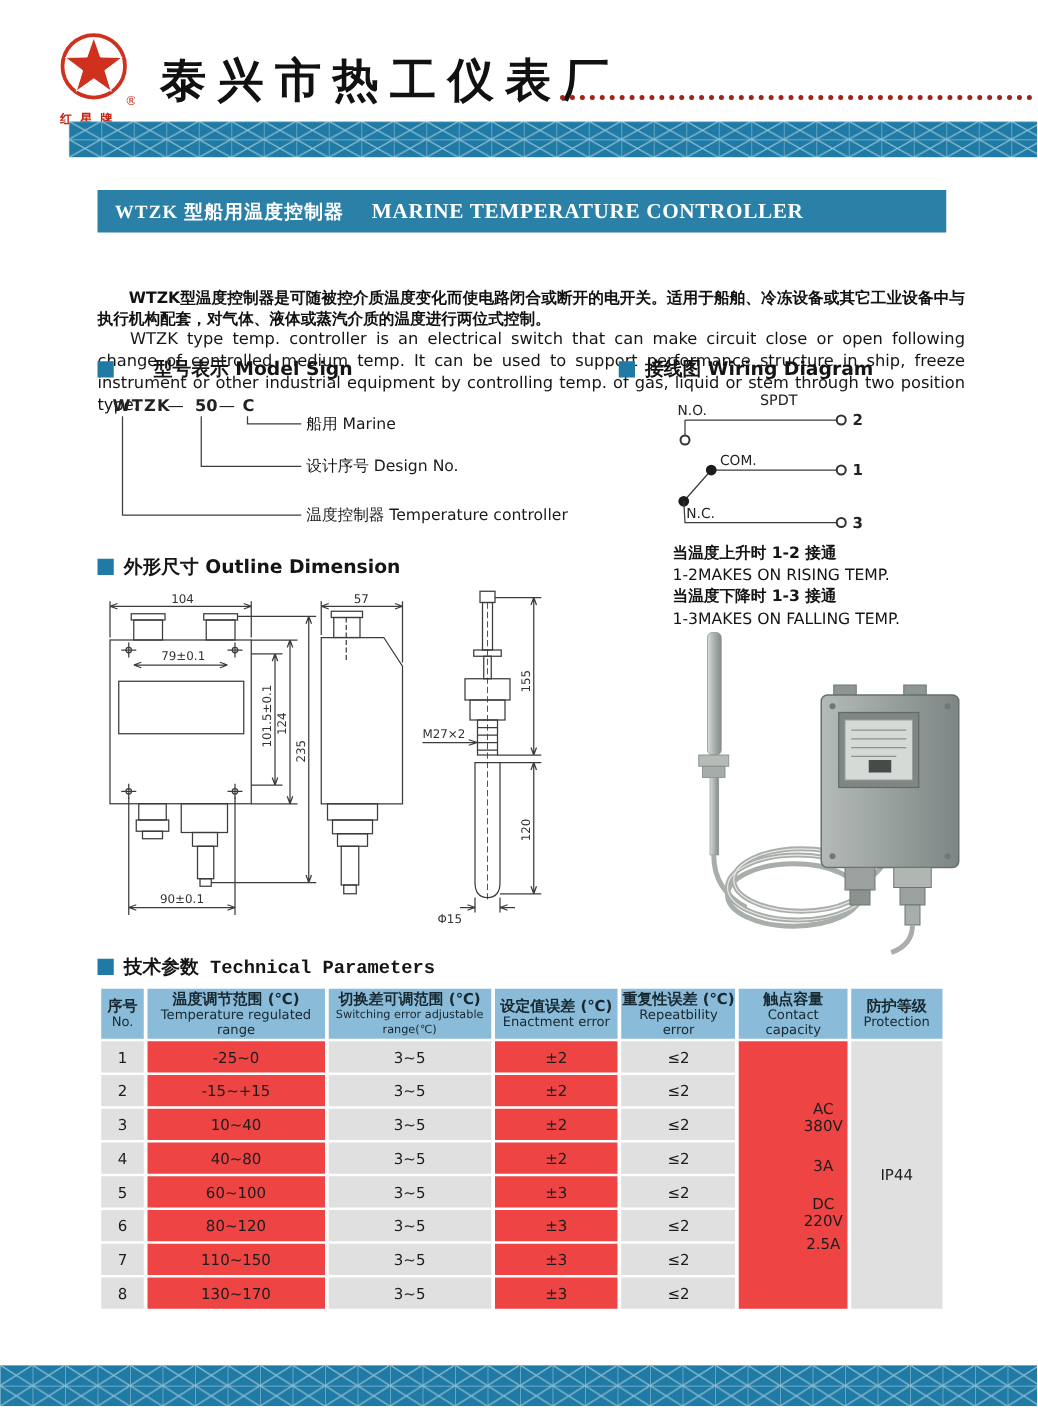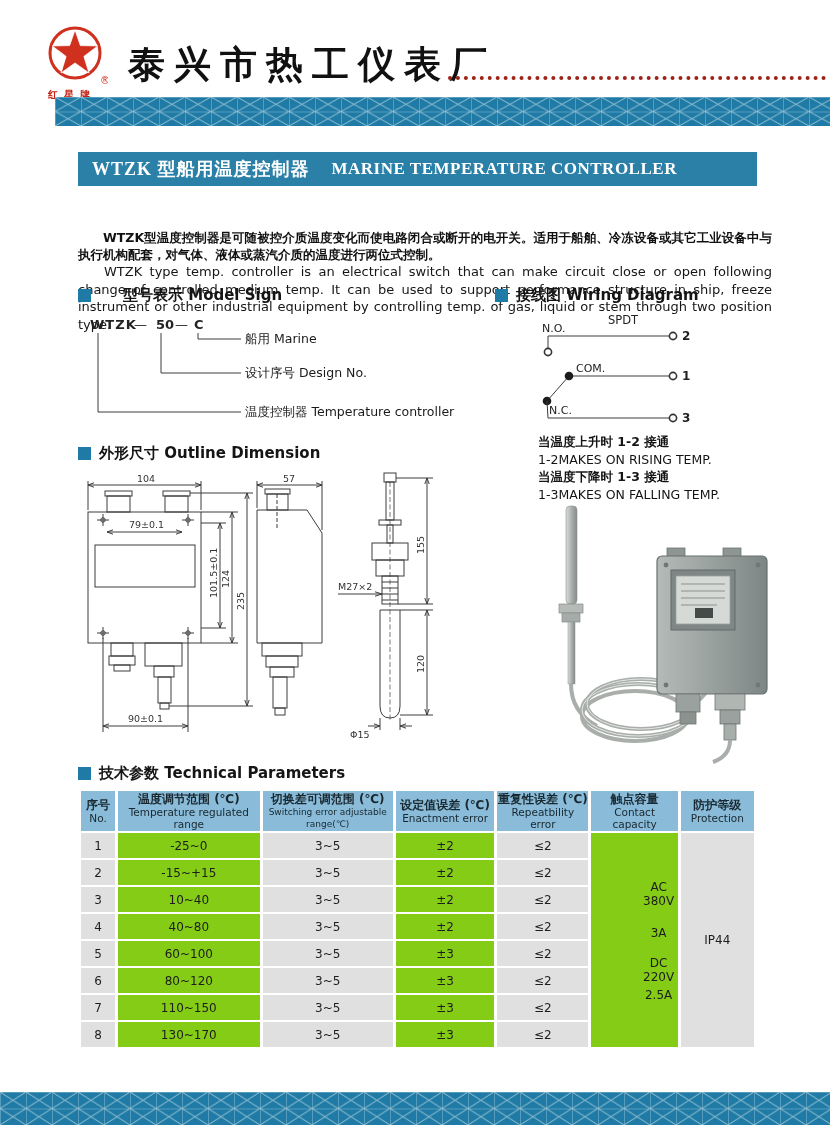--- a/index.html
+++ b/index.html
@@ -14,21 +14,21 @@
   .dotline{position:absolute;left:448px;right:4px;top:76px;height:0;border-bottom:4px dotted #9e2318;}
 
   .banner{position:absolute;}
   .banner-top{left:55px;top:97px;}
   .banner-bottom{left:0;top:1092px;}
 
   
   .titlebar{position:absolute;left:78px;top:152px;width:679px;height:34px;background:#2b80a8;
             display:flex;align-items:center;padding-left:14px;box-sizing:border-box;
             font-family:"Liberation Serif","DejaVu Serif",serif;font-weight:700;color:#fff;}
-  .titlebar .t-cn{font-size:18px;letter-spacing:1px;}
+  .titlebar .t-cn{font-size:15px;letter-spacing:1px;}
   .titlebar .t-en{font-size:17px;margin-left:22px;letter-spacing:.5px;}
 
   
   .intro{position:absolute;left:78px;top:193px;width:694px;}
   .intro p{margin:0;text-align:justify;}
   .intro .cn{font-size:12.5px;line-height:17px;font-weight:600;text-indent:2em;color:#111;margin-top:36px;}
   .intro .en{font-size:13px;line-height:17.5px;text-indent:2em;color:#161616;}
 
   
   .sec{position:absolute;display:flex;align-items:center;gap:8px;font-size:15px;font-weight:600;color:#151515;white-space:nowrap;}
@@ -45,21 +45,21 @@
 
   
   .params{position:absolute;left:78px;top:789px;width:679px;}
   table{border-collapse:separate;border-spacing:3px 2px;width:100%;table-layout:fixed;}
   th{background:#8abbd8;color:#182830;font-weight:600;height:34px;padding:1px 0;vertical-align:middle;}
   .h-cn{font-size:12px;line-height:14px;}
   .h-en{font-size:10.5px;line-height:12px;font-weight:500;}
   .h-en.small{font-size:9px;}
   td{height:23px;text-align:center;font-size:12px;color:#1d1d1d;vertical-align:middle;}
   .c-gray{background:#e0e0e0;}
-  .c-blue{background:#84cc16;}
+  .c-blue{background:#ef4444;}
   .cap-cell{position:relative;}
   .cap-cell span{position:absolute;left:0;right:0;transform:translateY(-50%);font-size:12px;margin-left:48px;}
   .cap-l1{top:61px;} .cap-l2{top:100px;} .cap-l3{top:137px;} .cap-l4{top:162px;}
 </style>
 </head>
 <body>
 
 <div class="page">
 
   <svg class="logo" viewBox="0 0 64 64">
@@ -275,21 +275,21 @@
     <rect x="150" y="110" width="18" height="10" fill="#444b49"></rect>
 
     <rect x="131" y="196" width="24" height="18" fill="#9aa19e" stroke="#6e7673" stroke-width="0.8"></rect>
     <rect x="135" y="214" width="16" height="12" fill="#8c938f" stroke="#6e7673" stroke-width="0.8"></rect>
     <rect x="170" y="196" width="30" height="16" fill="#b0b6b2" stroke="#6e7673" stroke-width="0.8"></rect>
     <rect x="175" y="212" width="20" height="14" fill="#9aa19e" stroke="#6e7673" stroke-width="0.8"></rect>
     <rect x="179" y="226" width="12" height="16" fill="#a8aeaa" stroke="#6e7673" stroke-width="0.8"></rect>
     <path d="M185,242 Q185,258 168,264" fill="none" stroke="#a9aeaa" stroke-width="4"></path>
   </svg>
 
-  <div class="sec" style="left:78px;top:764px;">
+  <div class="sec" style="left:78px;top:764px;font-family:Liberation Mono, monospace;">
     <span class="sq"></span>
     <span>技术参数 Technical Parameters</span>
   </div>
 
   <div class="params">
     <table>
       <colgroup>
         <col style="width:34px">
           <col style="width:141px">
           <col style="width:130px">

